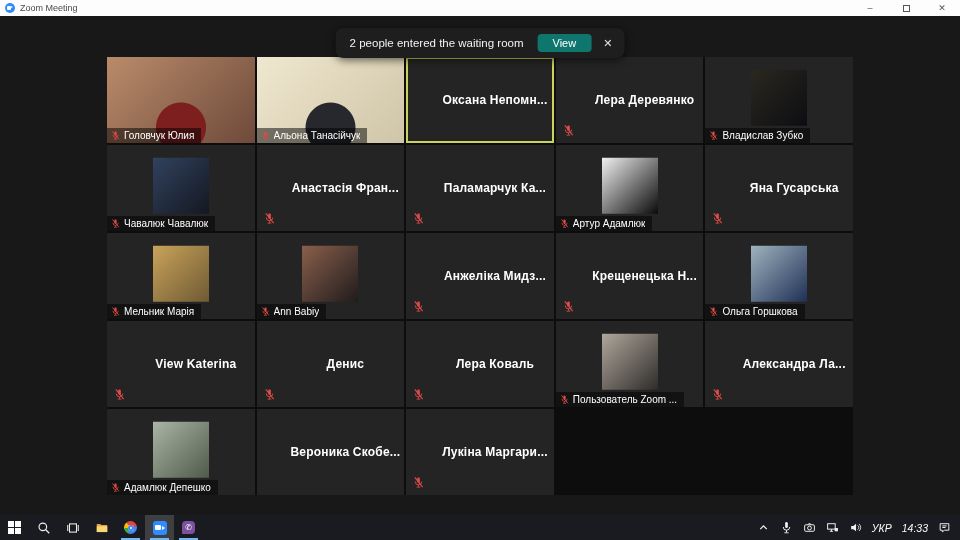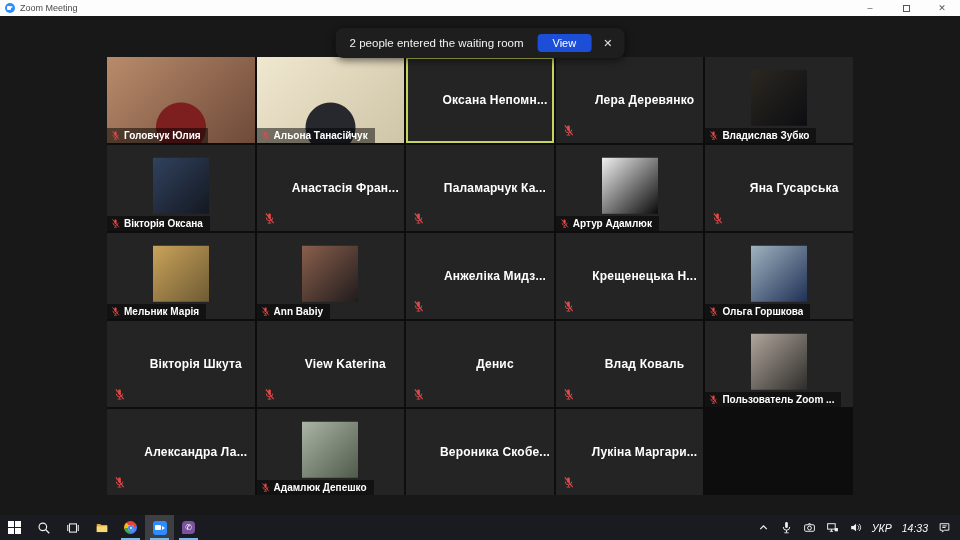--- a/index.html
+++ b/index.html
@@ -21,40 +21,40 @@
   .maxi-box { width:7px; height:7px; border:1px solid #555; display:block; }
 
   
   .content { position:absolute; top:16px; left:0; right:0; bottom:25px; background:#181818; }
 
   
   .banner { position:absolute; top:12px; left:50%; transform:translateX(-50%); z-index:20;
             display:flex; align-items:center; background:#1e1e1e; border-radius:8px;
             padding:6px 10px 6px 14px; box-shadow:0 2px 8px rgba(0,0,0,.6); white-space:nowrap; }
   .banner-text { color:#f2f2f2; font-size:11.5px; }
-  .banner-view { margin-left:14px; background:#1d4ed8; color:#fff; font-size:11px;
+  .banner-view { margin-left:14px; background:#0f766e; color:#fff; font-size:11px;
                  padding:3px 15px; border-radius:4px; border:none; cursor:pointer; }
   .banner-close { margin-left:12px; margin-right:2px; color:#e0e0e0; font-size:11px; cursor:pointer; }
 
   
   .grid { position:absolute; left:107px; top:41px; width:746px;
           display:grid; grid-template-columns:repeat(5,1fr); grid-auto-rows:86px; gap:2px;
           background:#0d0d0d; }
   .tile { position:relative; background:#242424; overflow:hidden; }
   .tile.active { outline:2px solid #c9d45c; outline-offset:-2px; z-index:5; }
   .media.video  { position:absolute; inset:0; }
   .media.avatar { position:absolute; width:56px; height:56px; left:50%; top:50%;
                   transform:translate(-50%,-54%); }
   .center-name { position:absolute; inset:0; display:flex; align-items:center; justify-content:center;
                  color:#fff; font-size:12px; font-weight:600; letter-spacing:.2px;margin-left:30px; }
   .solo-mic { position:absolute; left:7px; bottom:6px; width:11px; height:13px; color:#e04a4a; }
   .name-label { position:absolute; left:0; bottom:0; display:flex; align-items:center;
                 background:rgba(0,0,0,.5); padding:2px 7px 2px 4px; max-width:96%; }
   .name-label .mic-muted-icon { width:9px; height:11px; color:#e04a4a; margin-right:4px; flex:0 0 auto; }
-  .label-text { color:#fff; font-size:10px; white-space:nowrap; overflow:hidden;font-weight:bold; }
+  .label-text { color:#fff; font-size:10px; white-space:nowrap; overflow:hidden; }
   .mic-svg { width:100%; height:100%; display:block; }
 
   
   .taskbar { position:absolute; left:0; right:0; bottom:0; height:25px; background:#191b20;
              display:flex; align-items:stretch; z-index:30; }
   .tb-left { display:flex; align-items:stretch; }
   .tb-btn { width:29px; display:flex; align-items:center; justify-content:center; position:relative; cursor:pointer; }
   .tb-btn svg { width:14px; height:14px; display:block; }
   .tb-btn.running::after { content:""; position:absolute; left:5px; right:5px; bottom:0; height:2px; background:#76b9ed; }
   .tb-btn.focused { background:rgba(255,255,255,.16); }
@@ -182,21 +182,21 @@
     <div class="name-label">
       <span class="mic-muted-icon">
         <svg class="mic-svg" viewBox="0 0 24 26" fill="currentColor">
           <rect x="9" y="2" width="6" height="12" rx="3"></rect>
           <path d="M5 11a7 7 0 0 0 14 0" fill="none" stroke="currentColor" stroke-width="2"></path>
           <line x1="12" y1="18" x2="12" y2="22" stroke="currentColor" stroke-width="2"></line>
           <line x1="8" y1="23" x2="16" y2="23" stroke="currentColor" stroke-width="2"></line>
           <line x1="4" y1="2" x2="21" y2="23" stroke="currentColor" stroke-width="2.4"></line>
         </svg>
       </span>
-      <span class="label-text">Вікторія Оксана</span>
+      <span class="label-text">Чавалюк Чавалюк</span>
     </div>
   </div>
 
   <div class="tile">
 
     <div class="center-name">Анастасія Фран...</div>
     <span class="solo-mic">
       <svg class="mic-svg" viewBox="0 0 24 26" fill="currentColor">
         <rect x="9" y="2" width="6" height="12" rx="3"></rect>
         <path d="M5 11a7 7 0 0 0 14 0" fill="none" stroke="currentColor" stroke-width="2"></path>
@@ -329,34 +329,20 @@
           <path d="M5 11a7 7 0 0 0 14 0" fill="none" stroke="currentColor" stroke-width="2"></path>
           <line x1="12" y1="18" x2="12" y2="22" stroke="currentColor" stroke-width="2"></line>
           <line x1="8" y1="23" x2="16" y2="23" stroke="currentColor" stroke-width="2"></line>
           <line x1="4" y1="2" x2="21" y2="23" stroke="currentColor" stroke-width="2.4"></line>
         </svg>
       </span>
       <span class="label-text">Ольга Горшкова</span>
     </div>
   </div>
 
-  <div class="tile">
-
-    <div class="center-name">Вікторія Шкута</div>
-    <span class="solo-mic">
-      <svg class="mic-svg" viewBox="0 0 24 26" fill="currentColor">
-        <rect x="9" y="2" width="6" height="12" rx="3"></rect>
-        <path d="M5 11a7 7 0 0 0 14 0" fill="none" stroke="currentColor" stroke-width="2"></path>
-        <line x1="12" y1="18" x2="12" y2="22" stroke="currentColor" stroke-width="2"></line>
-        <line x1="8" y1="23" x2="16" y2="23" stroke="currentColor" stroke-width="2"></line>
-        <line x1="4" y1="2" x2="21" y2="23" stroke="currentColor" stroke-width="2.4"></line>
-      </svg>
-    </span>
-
-  </div>
 
   <div class="tile">
 
     <div class="center-name">View Katerina</div>
     <span class="solo-mic">
       <svg class="mic-svg" viewBox="0 0 24 26" fill="currentColor">
         <rect x="9" y="2" width="6" height="12" rx="3"></rect>
         <path d="M5 11a7 7 0 0 0 14 0" fill="none" stroke="currentColor" stroke-width="2"></path>
         <line x1="12" y1="18" x2="12" y2="22" stroke="currentColor" stroke-width="2"></line>
         <line x1="8" y1="23" x2="16" y2="23" stroke="currentColor" stroke-width="2"></line>
@@ -377,21 +363,21 @@
         <line x1="8" y1="23" x2="16" y2="23" stroke="currentColor" stroke-width="2"></line>
         <line x1="4" y1="2" x2="21" y2="23" stroke="currentColor" stroke-width="2.4"></line>
       </svg>
     </span>
 
   </div>
 
 
   <div class="tile">
 
-    <div class="center-name">Влад Коваль</div>
+    <div class="center-name">Лера Коваль</div>
     <span class="solo-mic">
       <svg class="mic-svg" viewBox="0 0 24 26" fill="currentColor">
         <rect x="9" y="2" width="6" height="12" rx="3"></rect>
         <path d="M5 11a7 7 0 0 0 14 0" fill="none" stroke="currentColor" stroke-width="2"></path>
         <line x1="12" y1="18" x2="12" y2="22" stroke="currentColor" stroke-width="2"></line>
         <line x1="8" y1="23" x2="16" y2="23" stroke="currentColor" stroke-width="2"></line>
         <line x1="4" y1="2" x2="21" y2="23" stroke="currentColor" stroke-width="2.4"></line>
       </svg>
     </span>
 

